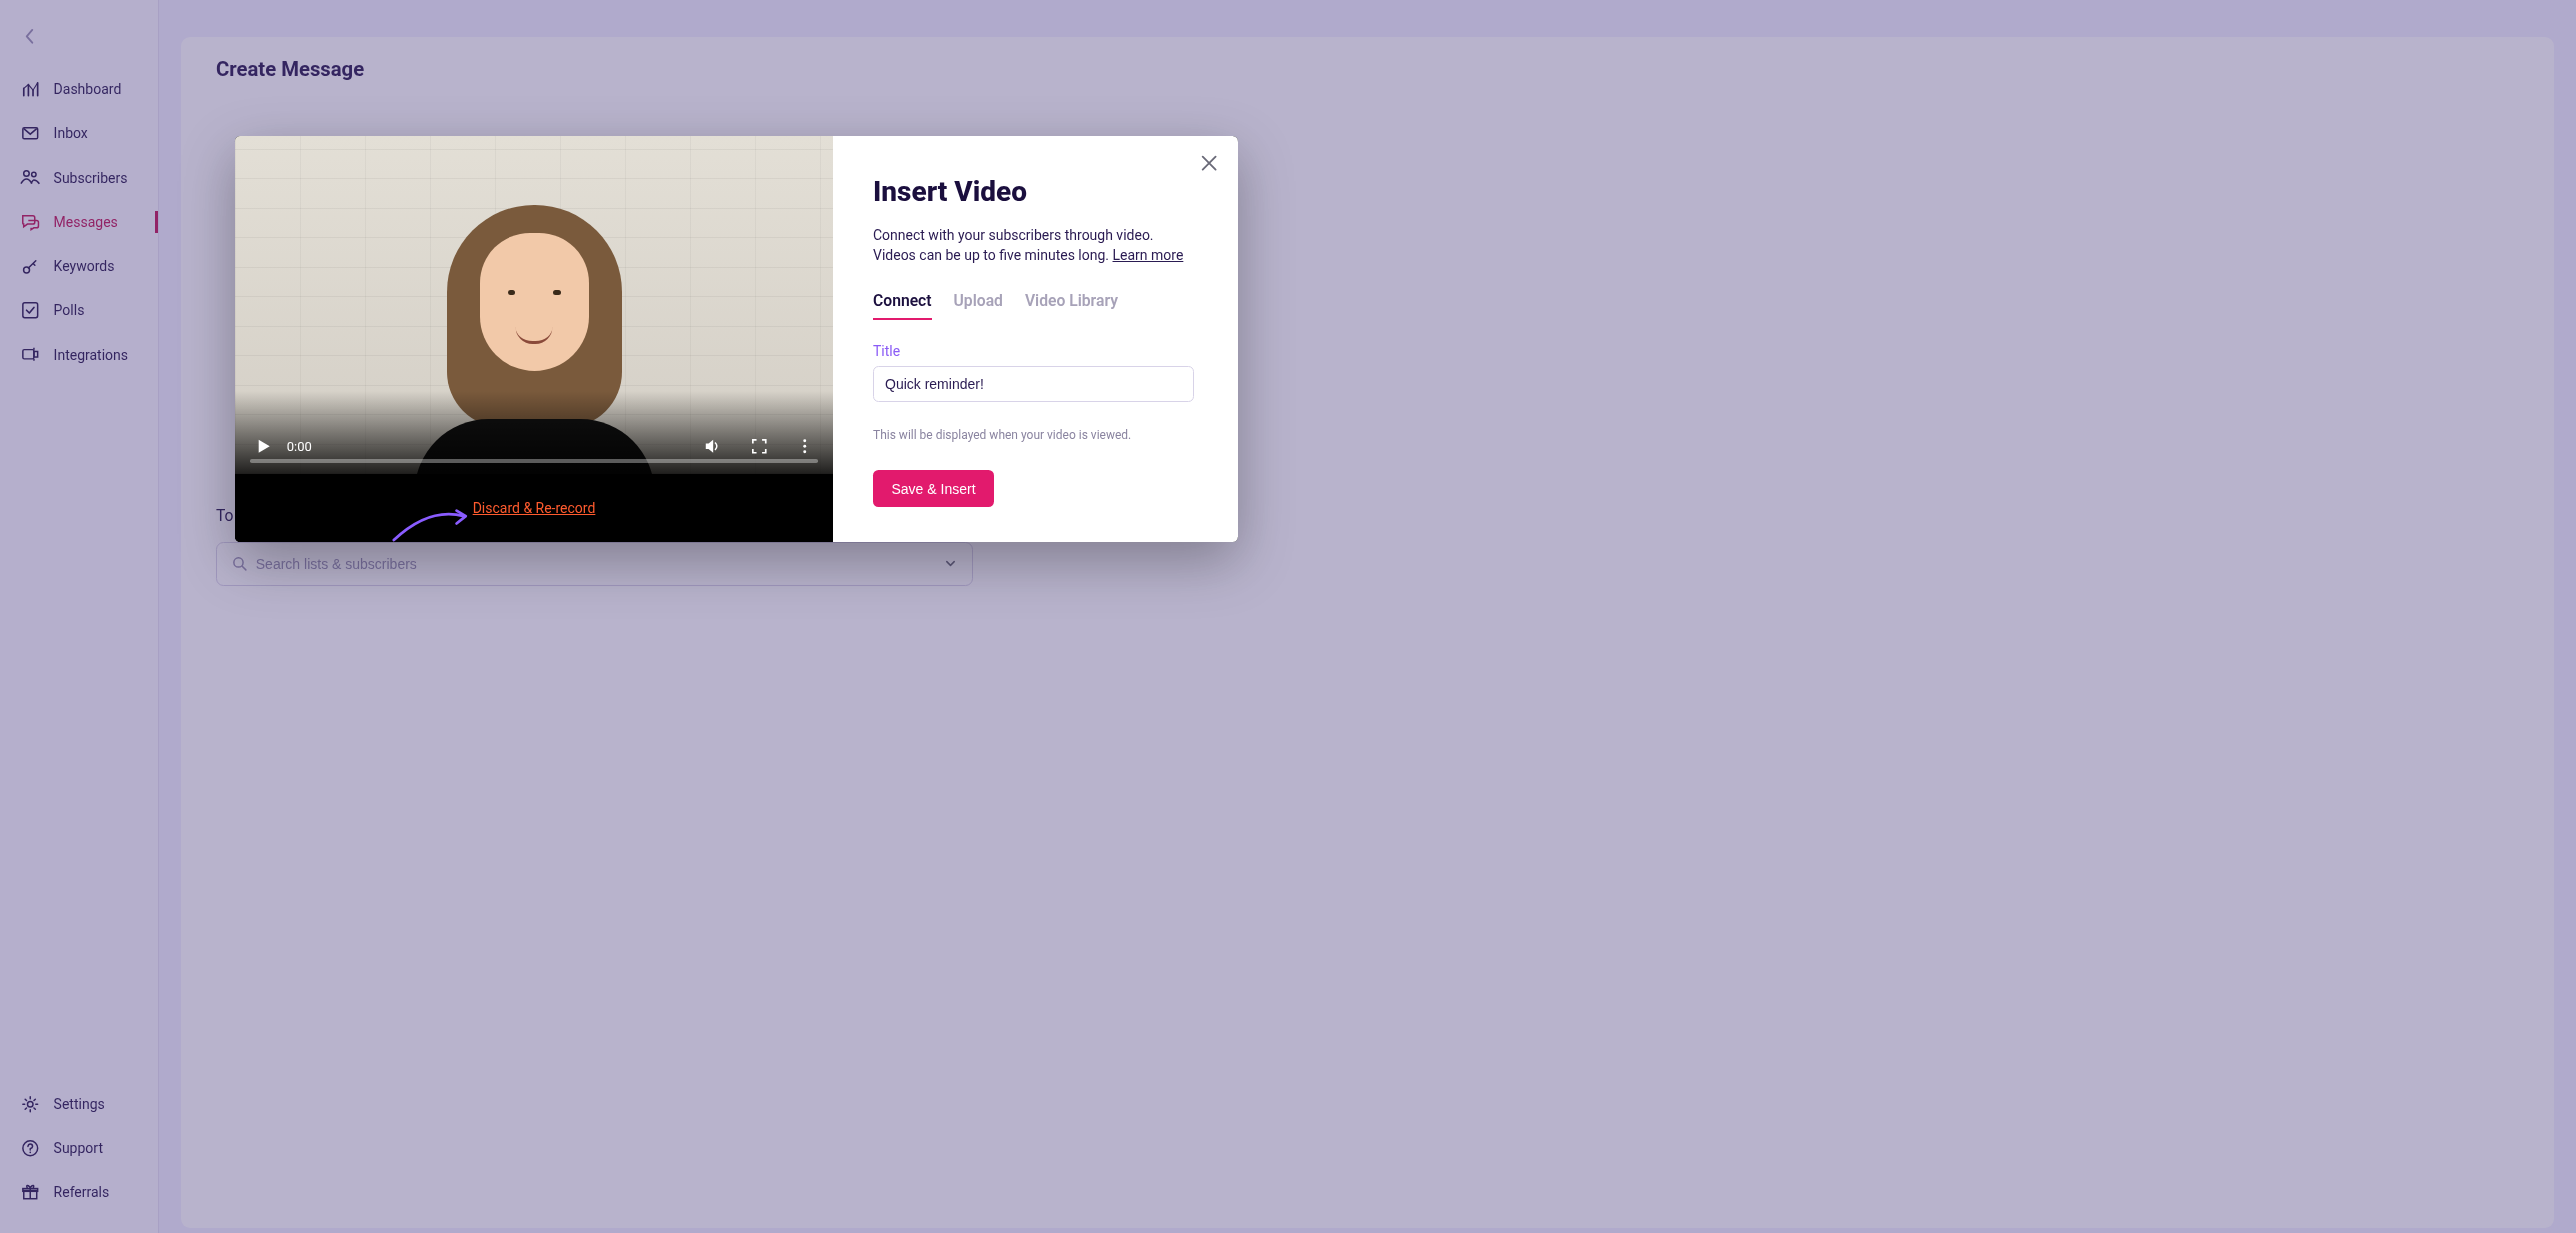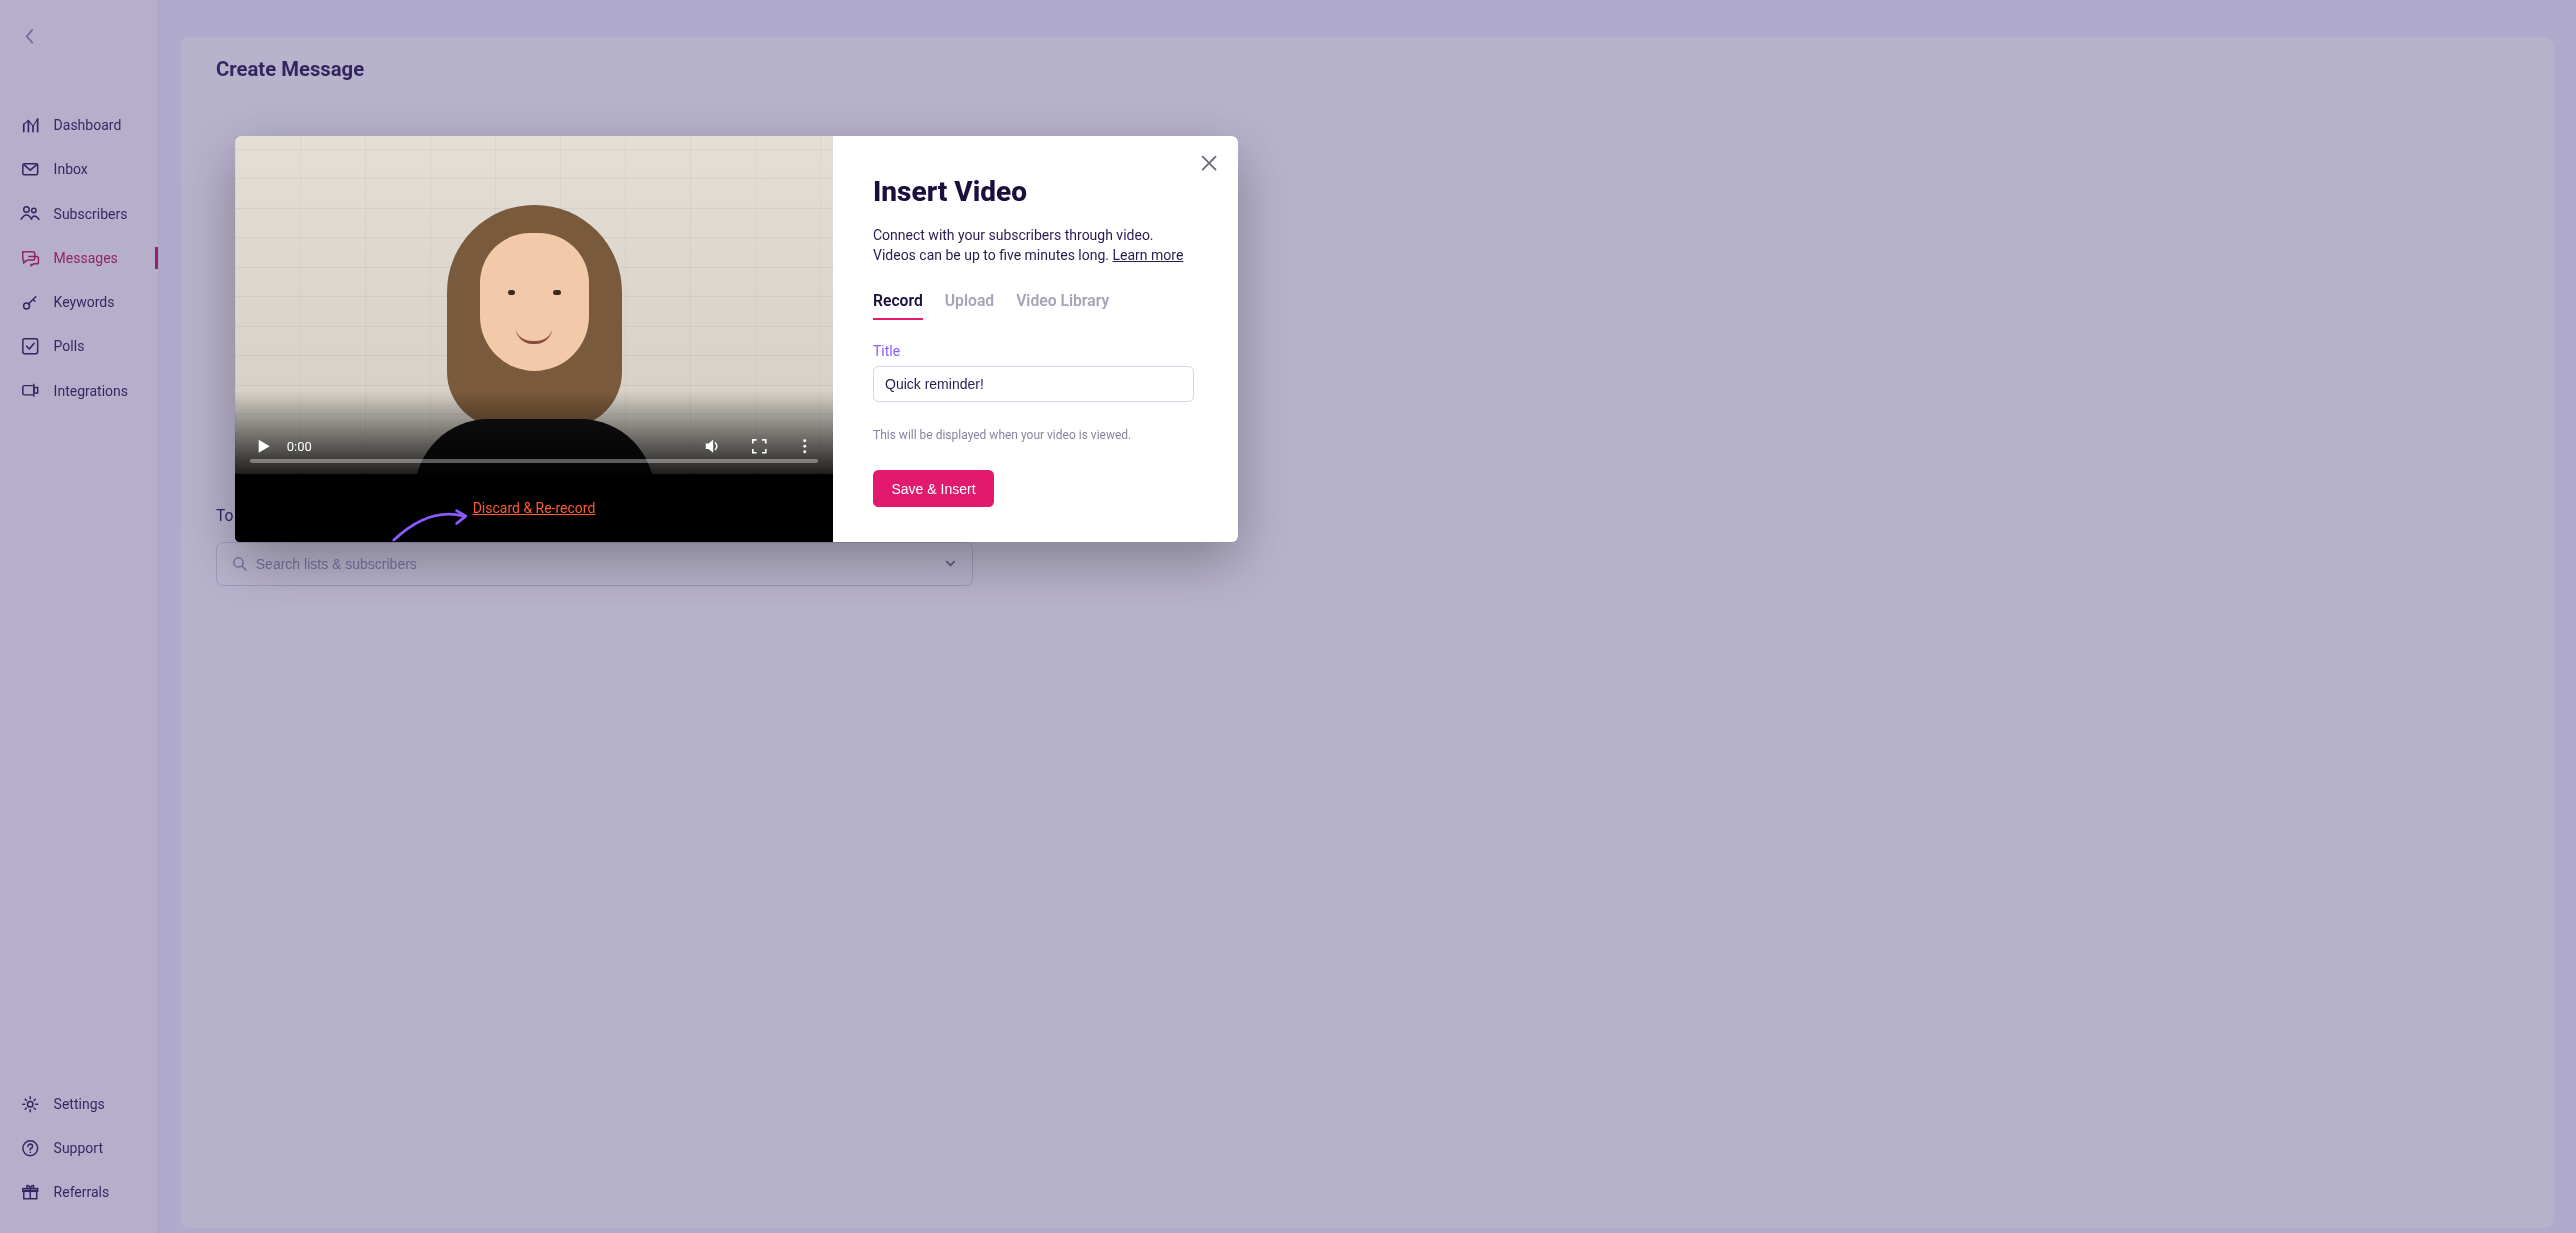--- a/index.html
+++ b/index.html
@@ -18,21 +18,20 @@
   }
 
   
   .sidebar {
     width: 159px;
     background: #faf8ff;
     border-right: 0.9px solid #e5e1f2;
     display: flex;
     flex-direction: column;
     padding-top: 18.5px;
-    gap: 36px;
   }
   .sidebar-back {
     padding: 9.2px 24px 18.5px;
     color: #7a6fa0;
     cursor: pointer;
   }
   .nav-group { flex: 1; }
   .nav-item {
     display: flex;
     align-items: center;
@@ -560,21 +559,21 @@
     <div class="close-x">
       <svg width="20.3" height="20.3" viewBox="0 0 22 22">
           <path d="M4 4 L18 18 M18 4 L4 18" stroke="#6a6a78" stroke-width="2" stroke-linecap="round"></path>
         </svg>
     </div>
     <h2 class="modal-title">Insert Video</h2>
     <p class="modal-desc">
       <span>Connect with your subscribers through video. Videos can be up to five minutes long. </span><a>Learn more</a>
     </p>
     <div class="tabs" id="modal-tabs">
-        <div class="tab active">Record</div>
+        <div class="tab active">Connect</div>
         <div class="tab">Upload</div>
         <div class="tab">Video Library</div>
       </div>
     <label class="field-label">Title</label>
     <input class="title-input" type="text" value="Quick reminder!" style="">
     <div class="hint">This will be displayed when your video is viewed.</div>
     <button class="save-btn">Save &amp; Insert</button>
   </div>
 </div>
 

